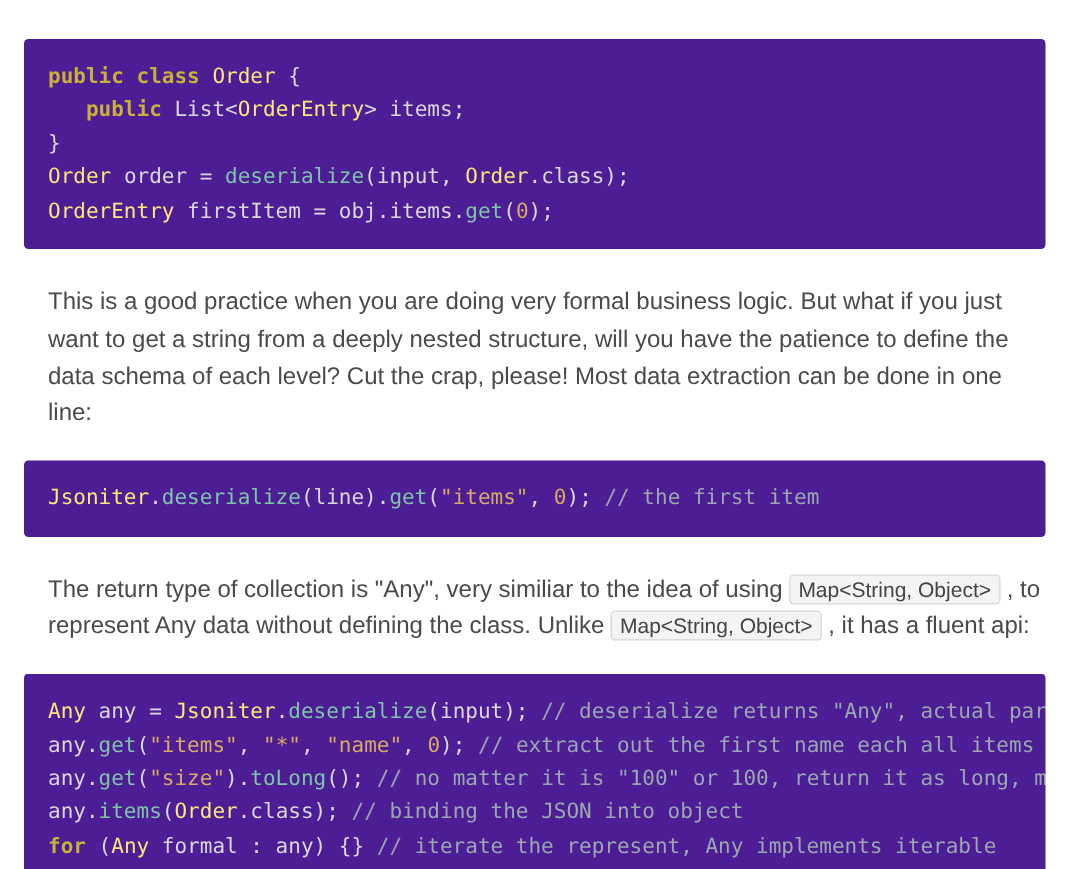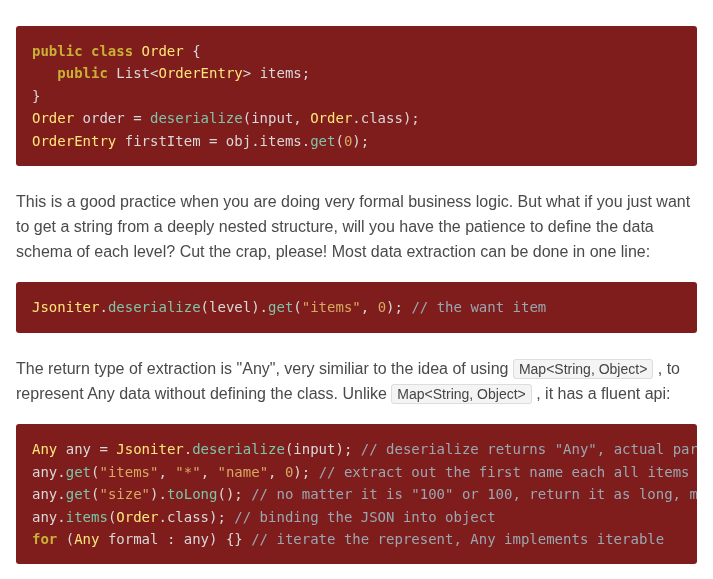--- a/index.html
+++ b/index.html
@@ -1,18 +1,18 @@
 <!DOCTYPE html>
 <html><head>
 <meta charset="utf-8">
 <style>
 *{margin:0;padding:0;box-sizing:border-box}
 body{font-family:-apple-system,BlinkMacSystemFont,"Segoe UI",Helvetica,Arial,sans-serif;font-size:16px;color:#333;padding:16px;width:713px;line-height:1.5}
-.code-block{background:#7f1d1d;border-radius:3px;padding:14px 16px;margin:10px 0;overflow-x:auto;font-family:"Consolas","Monaco",monospace;font-size:14px;line-height:1.6;color:#d8d8d8;white-space:pre}
-.prose{margin:24px 0 18px 0;color:#4a4a4a;line-height:1.55}
+.code-block{background:#4c1d95;border-radius:3px;padding:14px 16px;margin:10px 0;overflow-x:auto;font-family:"Consolas","Monaco",monospace;font-size:14px;line-height:1.6;color:#d8d8d8;white-space:pre}
+.prose{margin:24px 0 18px 16px;color:#4a4a4a;line-height:1.55}
 .inline-code{font-family:Liberation Sans, sans-serif;font-size:14px;background:#f4f4f4;border:1px solid #ddd;border-radius:3px;padding:1px 5px;color:#444}
 .k{color:#c9b037;font-weight:bold}
 .t{color:#ffe57a}
 .fn{color:#7ec4a8}
 .s{color:#d8a962}
 .n{color:#d8a962}
 .c{color:#9aa7b0}
 .p{color:#d8d8d8}
 .hl{color:#d8d8d8}
 </style>
@@ -20,21 +20,21 @@
 <body>
 
 <div class="code-block"><span class="k">public class</span><span class="t"> Order</span><span class="p"> {</span>
    <span class="k">public</span><span class="hl"> List</span><span class="p">&lt;</span><span class="t">OrderEntry</span><span class="p">&gt; </span><span class="hl">items</span><span class="p">;</span>
 <span class="p">}</span>
 <span class="t">Order</span><span class="p"> order = </span><span class="fn">deserialize</span><span class="p">(input, </span><span class="t">Order</span><span class="p">.class);</span>
 <span class="t">OrderEntry</span><span class="p"> firstItem = obj.</span><span class="hl">items</span><span class="p">.</span><span class="fn">get</span><span class="p">(</span><span class="n">0</span><span class="p">);</span></div>
 
 <p class="prose">This is a good practice when you are doing very formal business logic. But what if you just want to get a string from a deeply nested structure, will you have the patience to define the data schema of each level? Cut the crap, please! Most data extraction can be done in one line:</p>
 
-<div class="code-block"><span class="t">Jsoniter</span><span class="p">.</span><span class="fn">deserialize</span><span class="p">(level).</span><span class="fn">get</span><span class="p">(</span><span class="s">"items"</span><span class="p">, </span><span class="n">0</span><span class="p">); </span><span class="c">// the want item</span></div>
+<div class="code-block"><span class="t">Jsoniter</span><span class="p">.</span><span class="fn">deserialize</span><span class="p">(line).</span><span class="fn">get</span><span class="p">(</span><span class="s">"items"</span><span class="p">, </span><span class="n">0</span><span class="p">); </span><span class="c">// the first item</span></div>
 
-<p class="prose"><span>The return type of extraction is "Any", very similiar to the idea of using </span><code class="inline-code">Map&lt;String, Object&gt;</code><span> , to represent Any data without defining the class. Unlike </span><code class="inline-code">Map&lt;String, Object&gt;</code><span> , it has a fluent api:</span></p>
+<p class="prose"><span>The return type of collection is "Any", very similiar to the idea of using </span><code class="inline-code">Map&lt;String, Object&gt;</code><span> , to represent Any data without defining the class. Unlike </span><code class="inline-code">Map&lt;String, Object&gt;</code><span> , it has a fluent api:</span></p>
 
 <div class="code-block" style="margin-bottom:0"><span class="t">Any</span><span class="p"> any = </span><span class="t">Jsoniter</span><span class="p">.</span><span class="fn">deserialize</span><span class="p">(input); </span><span class="c">// deserialize returns "Any", actual parsing is</span>
 <span class="p">any.</span><span class="fn">get</span><span class="p">(</span><span class="s">"items"</span><span class="p">, </span><span class="s">"*"</span><span class="p">, </span><span class="s">"name"</span><span class="p">, </span><span class="n">0</span><span class="p">); </span><span class="c">// extract out the first name each all items</span>
 <span class="p">any.</span><span class="fn">get</span><span class="p">(</span><span class="s">"size"</span><span class="p">).</span><span class="fn">toLong</span><span class="p">(); </span><span class="c">// no matter it is "100" or 100, return it as long, making i</span>
 <span class="p">any.</span><span class="fn">items</span><span class="p">(</span><span class="t">Order</span><span class="p">.class); </span><span class="c">// binding the JSON into object</span>
 <span class="k">for</span><span class="p"> (</span><span class="t">Any</span><span class="p"> formal : any) {} </span><span class="c">// iterate the represent, Any implements iterable</span></div>
 
 </body></html>

